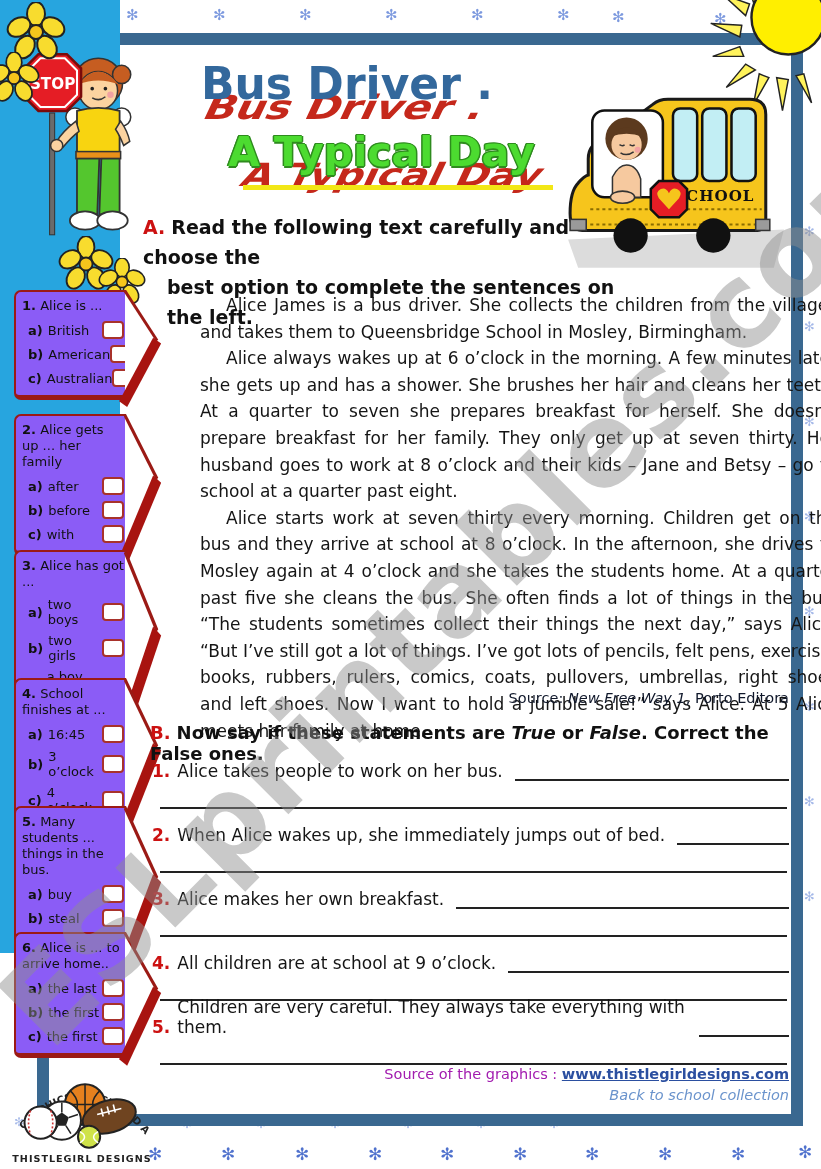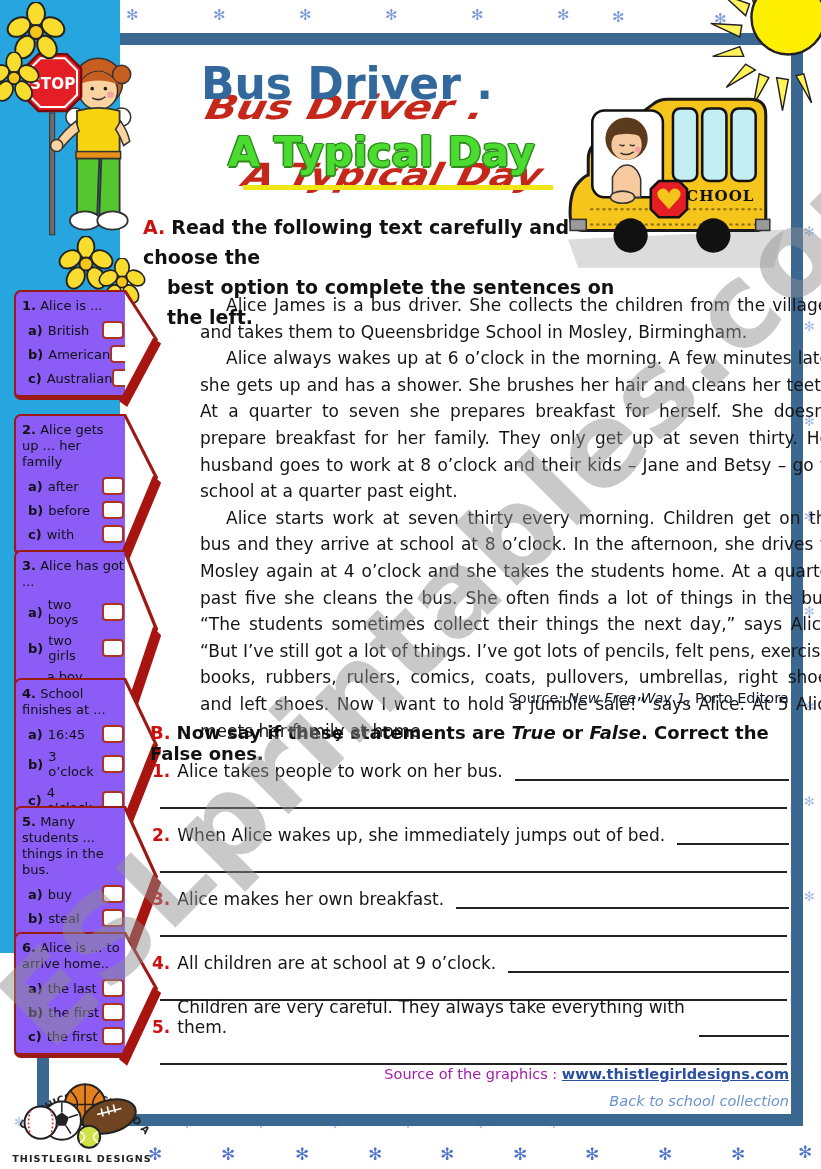--- a/index.html
+++ b/index.html
@@ -47,21 +47,21 @@
   .section-b i{font-style:italic;}
   .statements{position:absolute;left:152px;top:757px;width:637px;z-index:7;color:#151515;}
   .stmt-row{display:flex;align-items:flex-end;font-size:17px;height:24px;}
   .stmt-num{color:#CC1111;font-weight:bold;margin-right:7px;flex:none;}
   .stmt-line{flex:1;border-bottom:2px solid #222;margin-left:12px;height:20px;min-width:90px;}
   .stmt-full{border-bottom:2px solid #222;height:26px;margin:0 2px 12px 8px;}
   
   .footer{position:absolute;left:152px;top:1066px;width:637px;text-align:right;font-size:14.5px;z-index:7;}
   .footer .lbl{font-weight:normal;color:#a21caf;}
   .footer .lnk{color:#2B4FA0;text-decoration:underline;font-weight:bold;cursor:pointer;}
-  .footer .col{color:#6A93CC;font-style:italic;margin-top:11px;}
+  .footer .col{color:#6A93CC;font-style:italic;margin-top:5px;}
   
   .watermark{position:absolute;left:-140px;top:568px;width:1100px;text-align:center;
     font-size:116px;font-weight:bold;color:#8F8F8F;opacity:.48;transform:rotate(-45deg);
     z-index:9;pointer-events:none;white-space:nowrap;letter-spacing:2px;}
   
   .clip{position:absolute;z-index:4;}
 </style>
 </head>
 <body>
 

